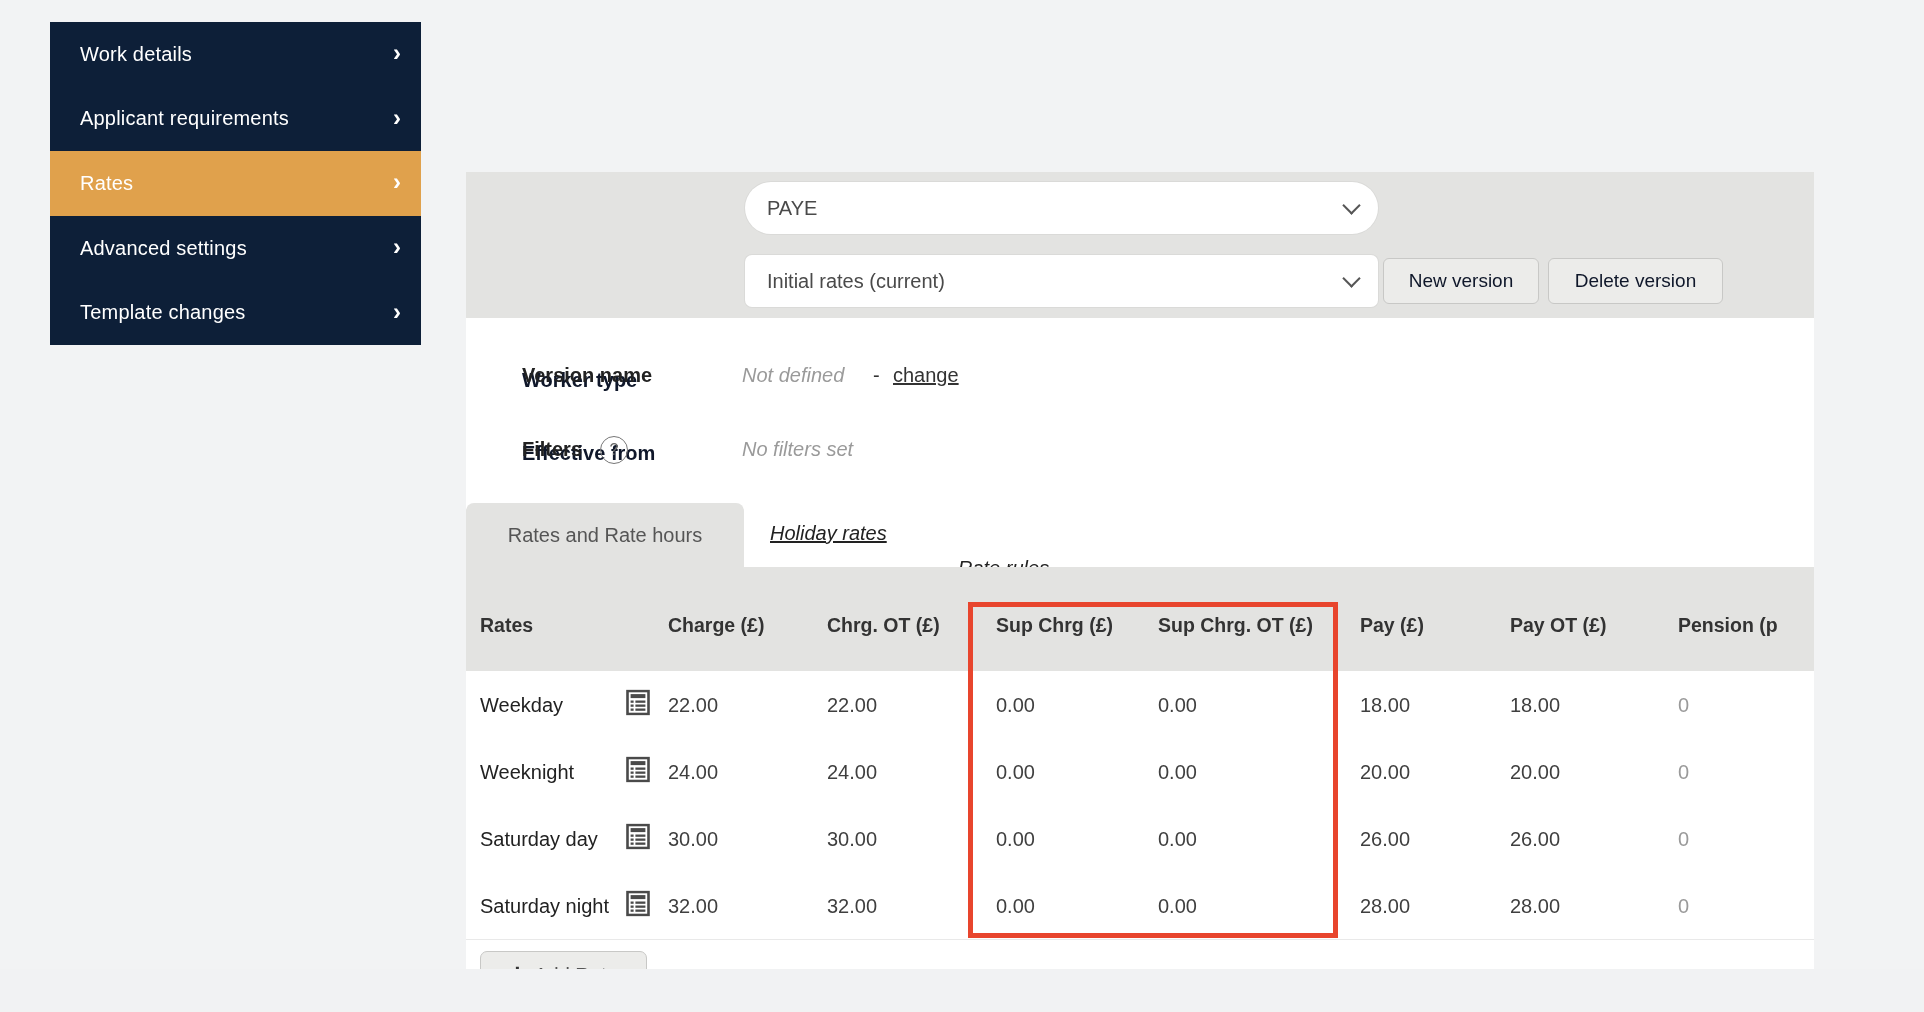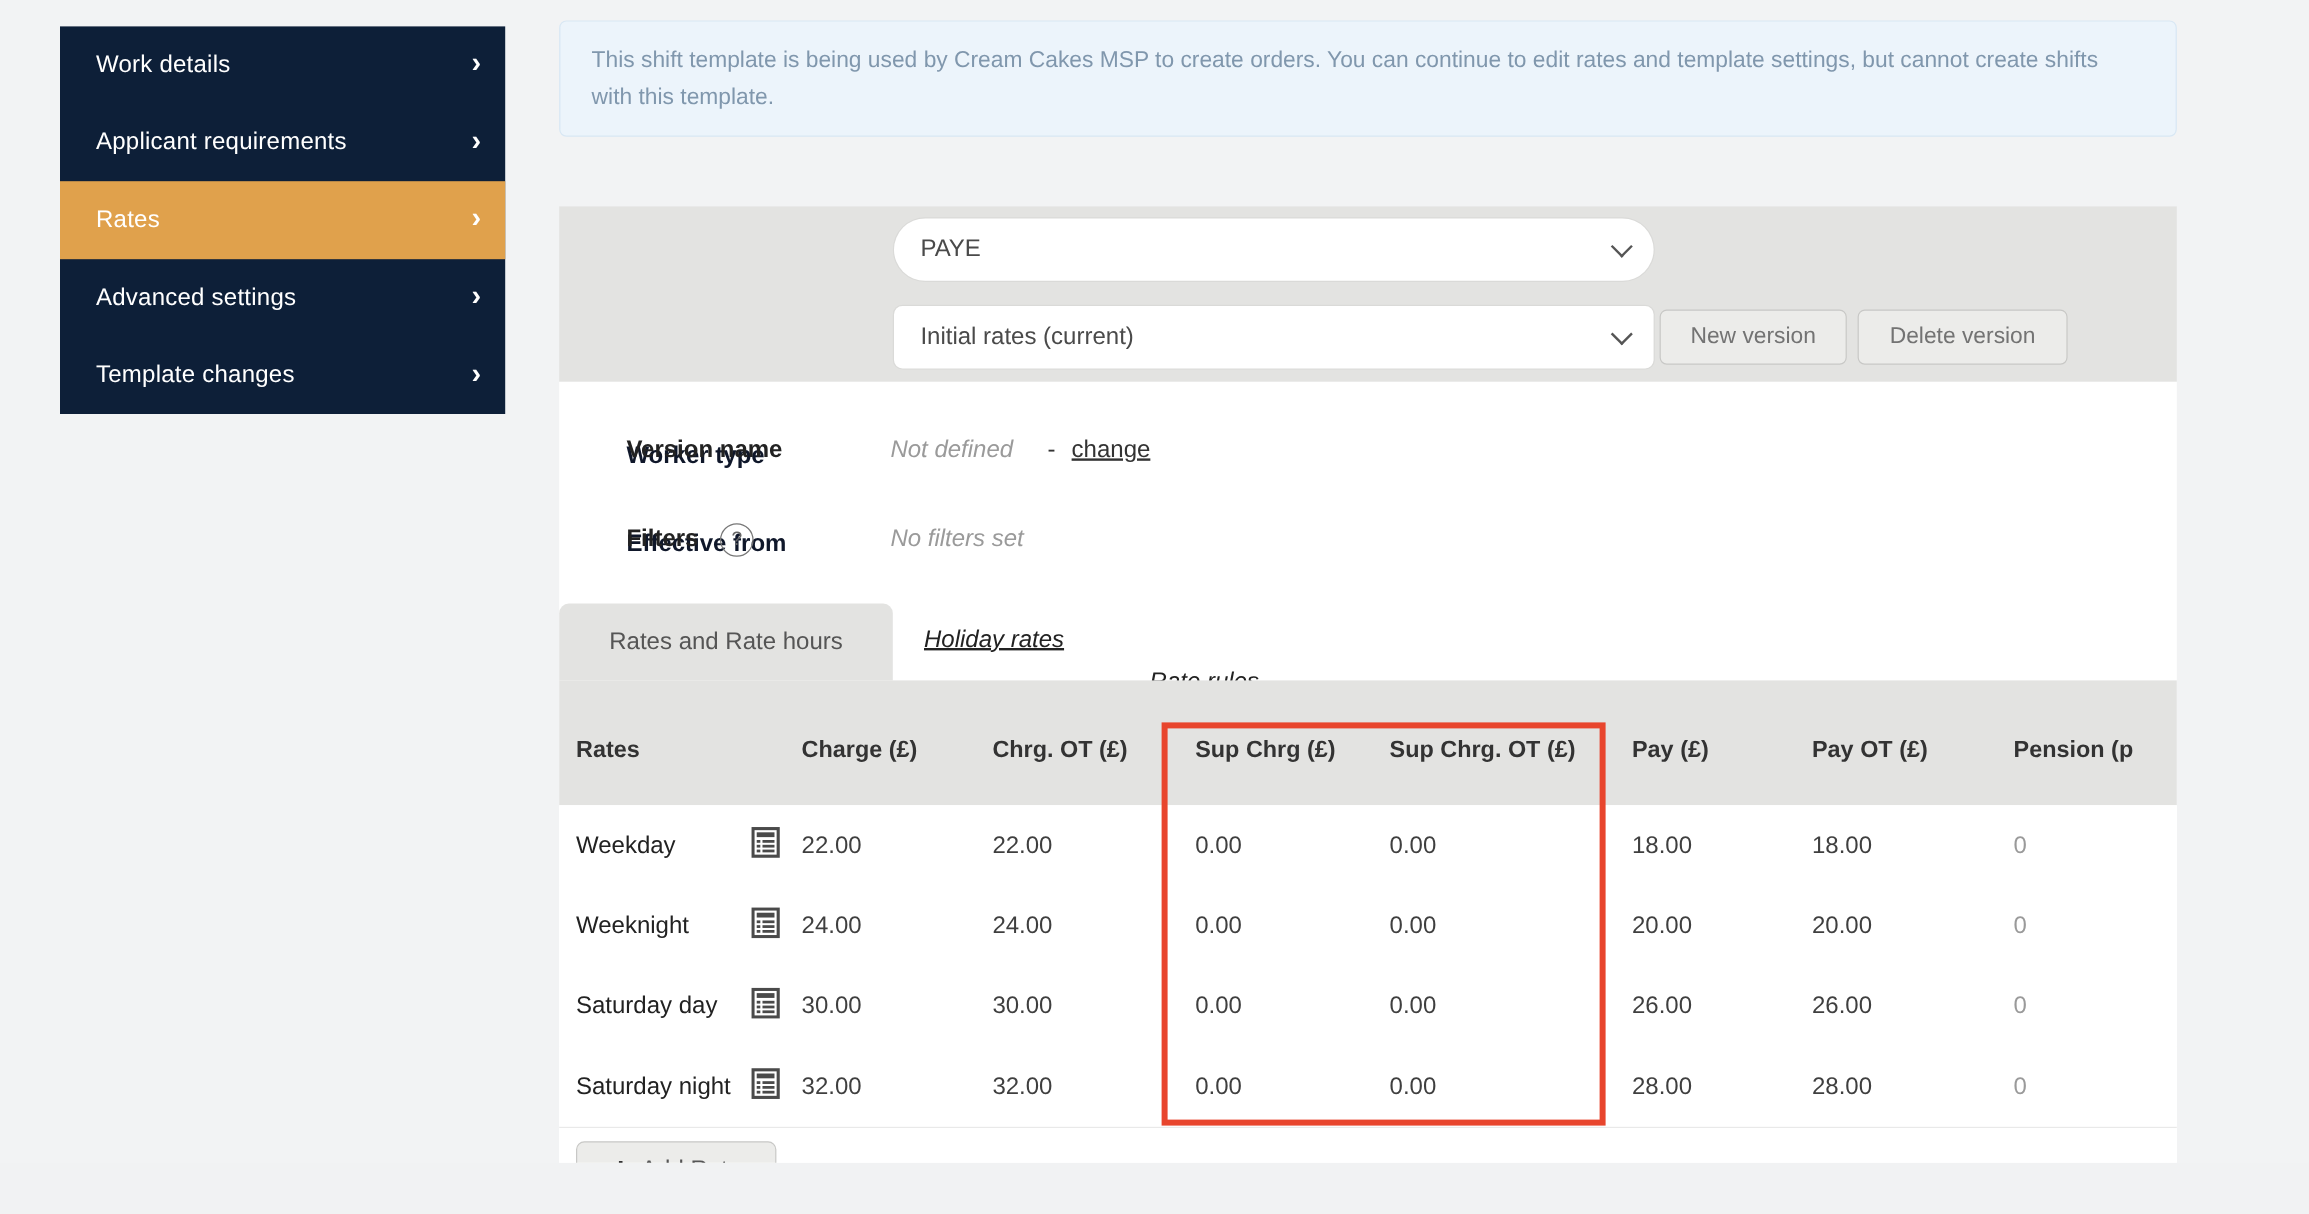--- a/index.html
+++ b/index.html
@@ -27,21 +27,21 @@
   .panel-white{position:absolute;left:466px;top:318px;width:1348px;height:686px;background:#ffffff;overflow:hidden;}
   .form-gray{position:absolute;left:466px;top:172px;width:1348px;height:146px;background:#e3e3e1;}
 
   .form-label{position:absolute;left:56px;color:#0f172a;font-size:20px;font-weight:600;}
   .selectbox{position:absolute;left:279px;width:633px;height:52px;background:#ffffff;border-radius:7px;
     box-shadow:0 0 0 1px rgba(0,0,0,0.04);cursor:pointer;}
   .selectbox .val{position:absolute;left:22px;top:50%;transform:translateY(-50%);color:#4a4a4a;font-size:20px;}
   .caret{position:absolute;right:20px;top:50%;width:11px;height:11px;margin-top:-9px;
     border-right:2px solid #555;border-bottom:2px solid #555;transform:rotate(45deg);}
   .btn{position:absolute;height:46px;box-sizing:border-box;background:#ececea;border:1px solid #c8c8c6;
-    border-radius:6px;color:#737373;font-size:19px;display:flex;align-items:center;justify-content:center;cursor:pointer;}
+    border-radius:6px;color:#0f172a;font-size:19px;display:flex;align-items:center;justify-content:center;cursor:pointer;}
 
   .meta-label{position:absolute;color:#222;font-size:20px;font-weight:600;}
   .muted-italic{color:#9a9a9a;font-style:italic;font-size:20px;}
   .dash{color:#333;font-size:20px;}
   .link{color:#333;font-size:20px;text-decoration:underline;cursor:pointer;}
   .qmark{display:inline-flex;align-items:center;justify-content:center;width:26px;height:26px;
     border:1.5px solid #777;border-radius:50%;color:#666;font-size:16px;margin-left:10px;
     vertical-align:-5px;cursor:pointer;}
 
   
@@ -102,23 +102,20 @@
     <div class="side-item">
       <span class="lbl">Advanced settings</span>
       <span class="chev">›</span>
     </div>
     <div class="side-item">
       <span class="lbl">Template changes</span>
       <span class="chev">›</span>
     </div>
   </nav>
 
-  <div class="alert">
-    <span>This shift template is being used by Cream Cakes MSP to create orders. You can continue to edit rates and template settings, but cannot create shifts with this template.</span>
-  </div>
 
   <div class="panel-white"></div>
 
   <div class="form-gray">
     <span class="form-label" style="top:197px;">Worker type</span>
     <div class="selectbox" style="top:10px;border-radius:26px;">
       <span class="val">PAYE</span>
       <span class="caret"></span>
     </div>
 

